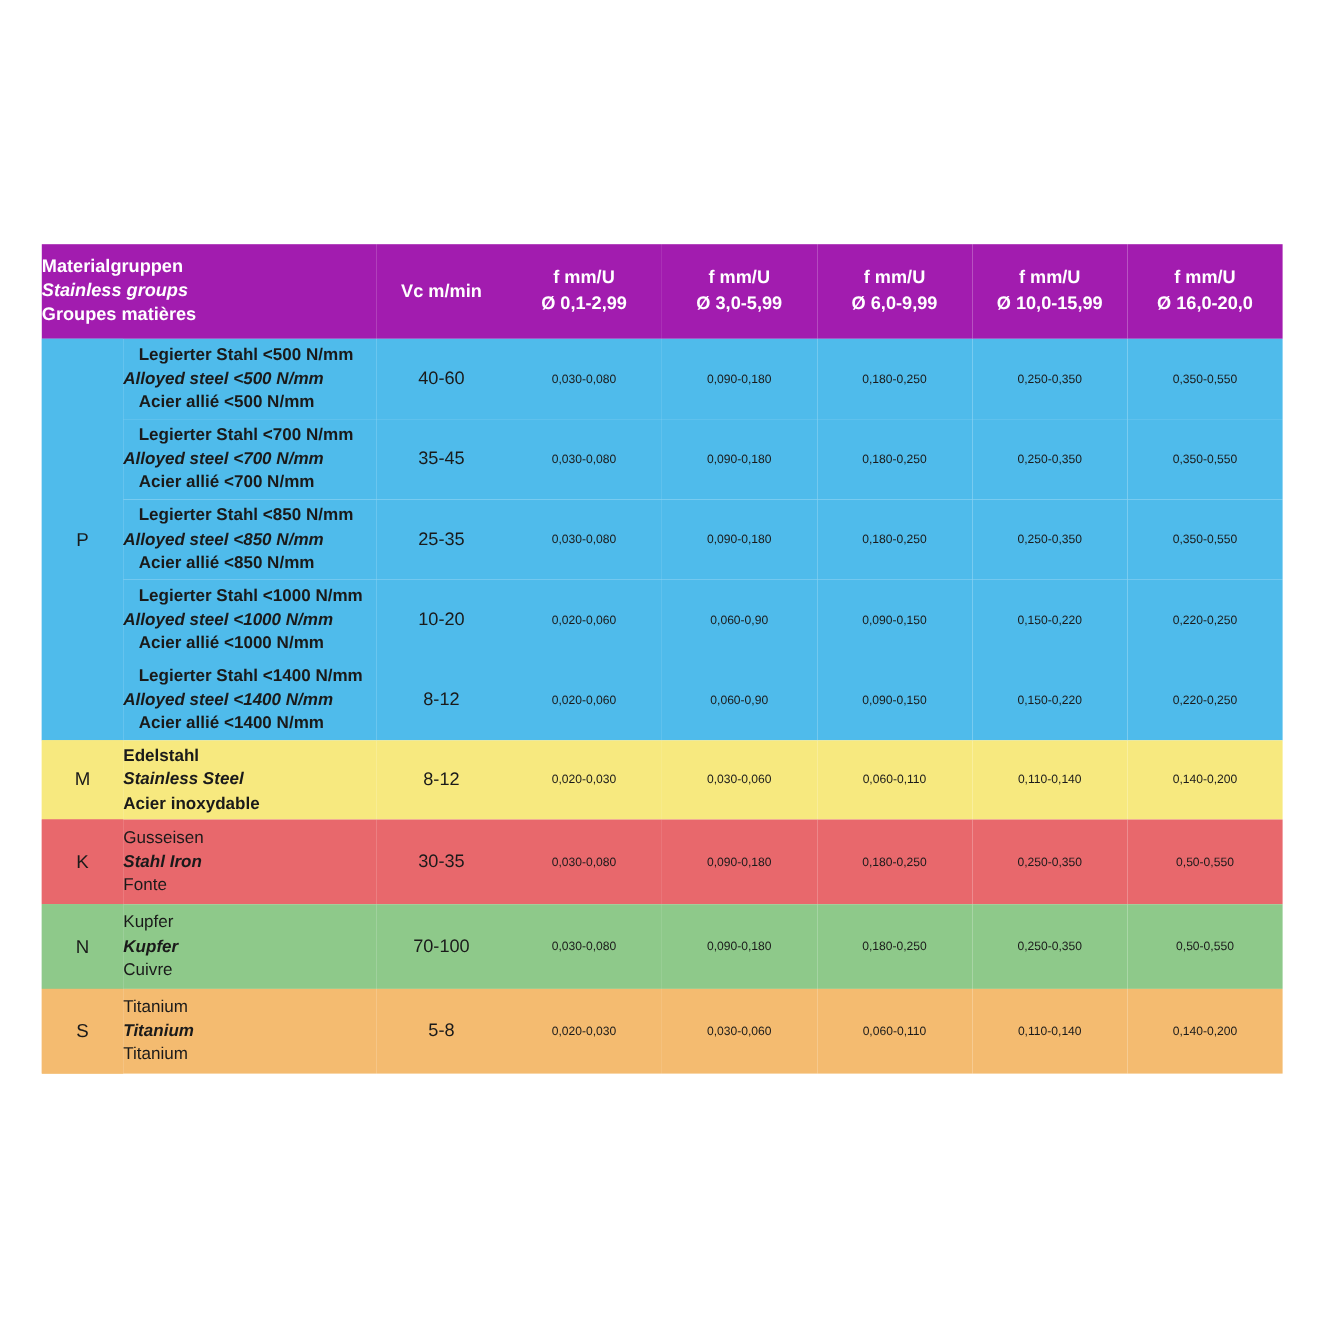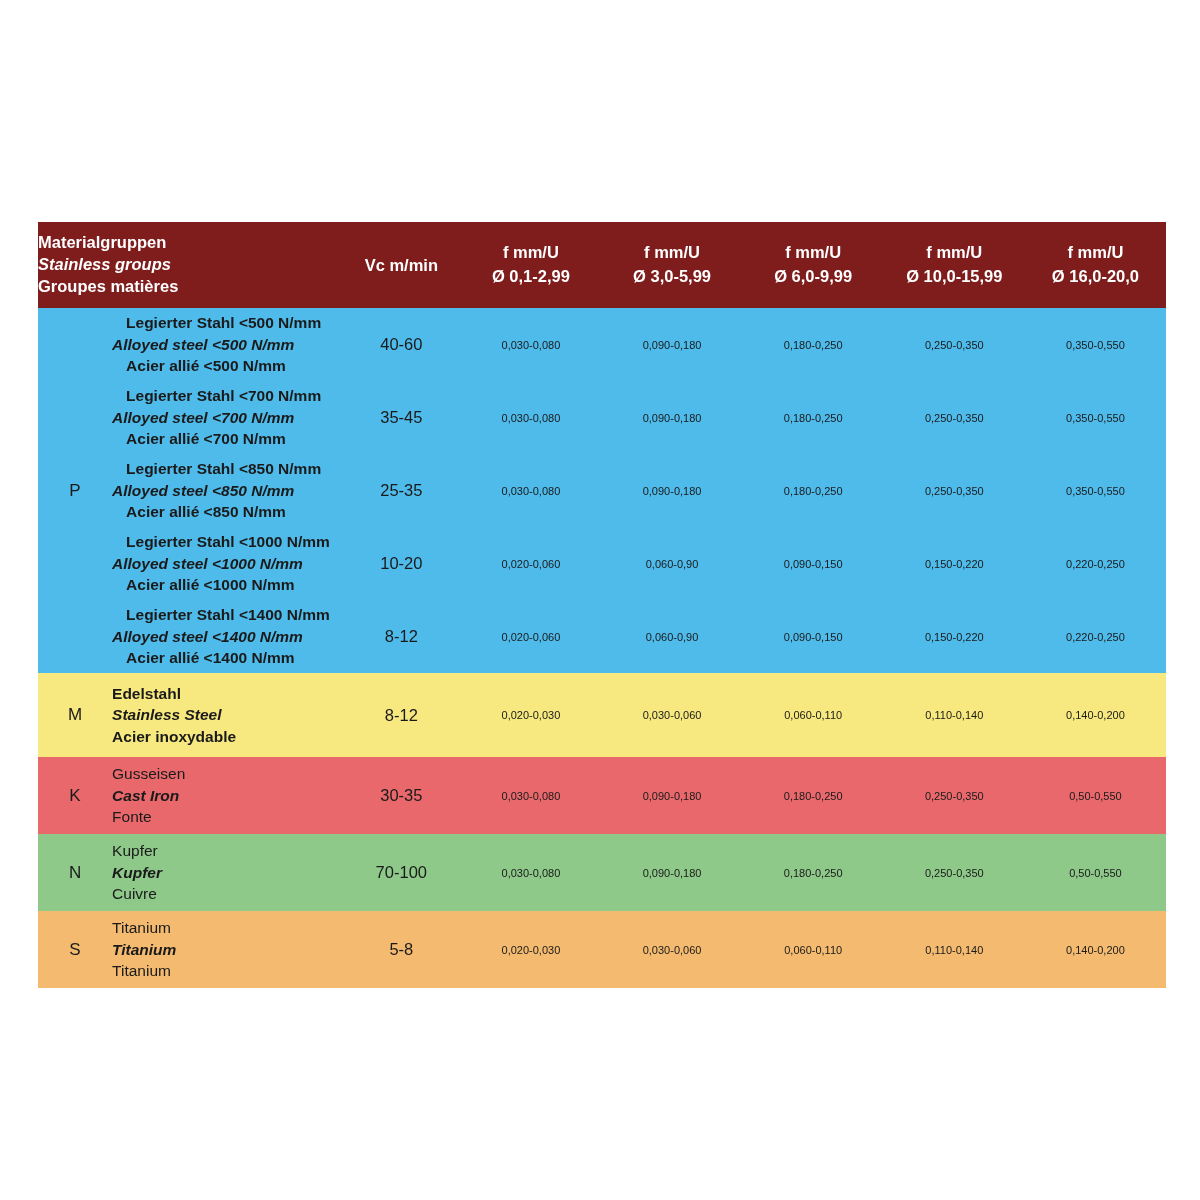--- a/index.html
+++ b/index.html
@@ -31,21 +31,21 @@
     padding: 0;
     vertical-align: middle;
   }
   
   col.c-group { width: 74px; }
   col.c-mat   { width: 230px; }
   col.c-vc    { width: 118px; }
   col.c-f     { width: 141px; }
 
   
-  thead tr { background: #7f1d1d; }
+  thead tr { background: #a21caf; }
   thead th {
     color: #ffffff;
     font-size: 16.5px;
     font-weight: bold;
     height: 86px;
     text-align: center;
     box-sizing: border-box;
   }
   th.head-materials {
     text-align: left;
@@ -87,21 +87,21 @@
   td.vc { font-size: 16.5px; }
   td.fv { font-size: 11px; }
 
   tr.row-p  { background: #4fbbeb; }
   tr.row-m  { background: #f7e97f; }
   tr.row-k  { background: #e8686c; }
   tr.row-n  { background: #8ec98a; }
   tr.row-s  { background: #f4bb70; }
 
   tr.row-p td { height: 73px; }
-  tr.row-m td { height: 84px; }
+  tr.row-m td { height: 72px; }
   tr.row-k td { height: 77px; }
   tr.row-n td { height: 77px; }
   tr.row-s td { height: 77px; }
 
   
   td.group-p { background: #4fbbeb; }
   td.group-m { background: #f7e97f; }
   td.group-k { background: #e8686c; }
   td.group-n { background: #8ec98a; }
   td.group-s { background: #f4bb70; }
@@ -241,21 +241,21 @@
           <td class="fv">0,030-0,060</td>
           <td class="fv">0,060-0,110</td>
           <td class="fv">0,110-0,140</td>
           <td class="fv">0,140-0,200</td>
         </tr>
 
         <tr class="row-k">
           <td class="group-letter group-k">K</td>
           <td class="mat">
             <span class="l1">Gusseisen</span>
-            <span class="l2">Cast Iron</span>
+            <span class="l2">Stahl Iron</span>
             <span class="l3">Fonte</span>
           </td>
           <td class="vc">30-35</td>
           <td class="fv">0,030-0,080</td>
           <td class="fv">0,090-0,180</td>
           <td class="fv">0,180-0,250</td>
           <td class="fv">0,250-0,350</td>
           <td class="fv">0,50-0,550</td>
         </tr>
 

